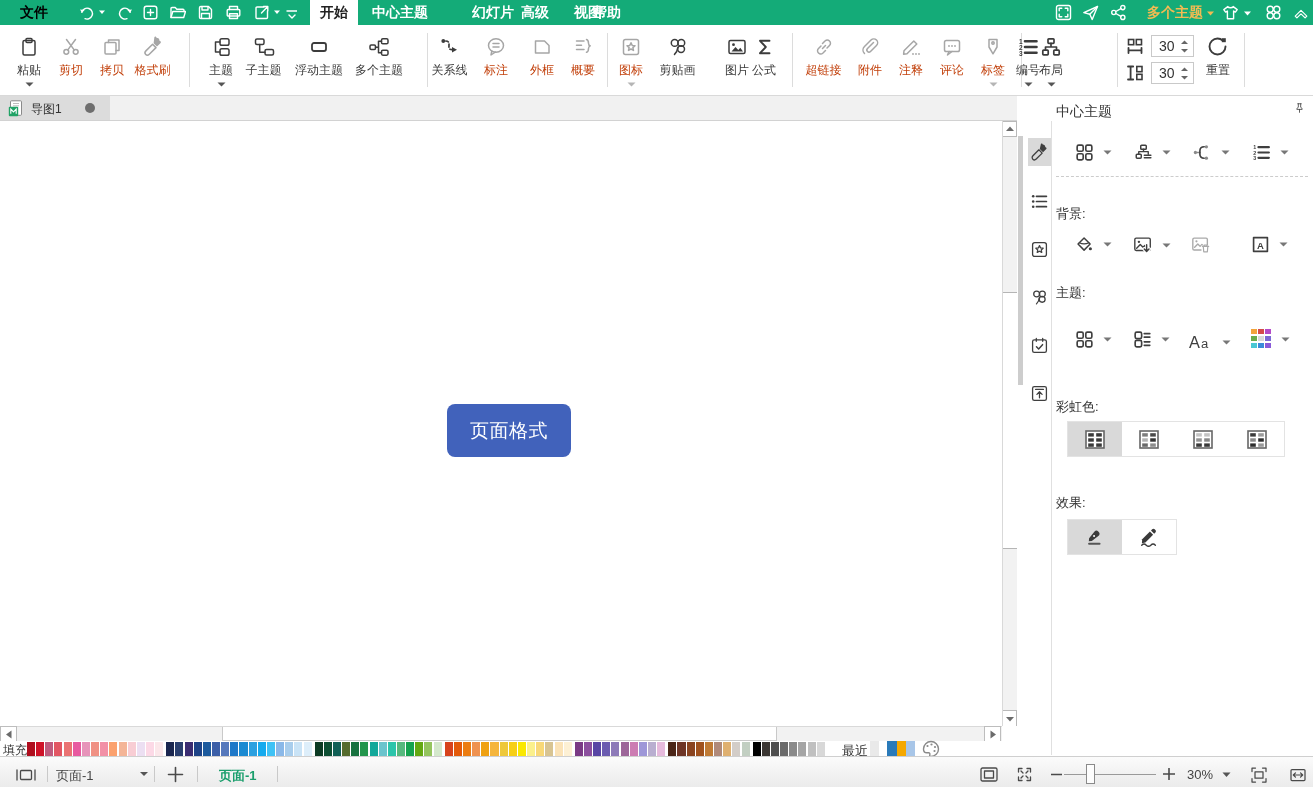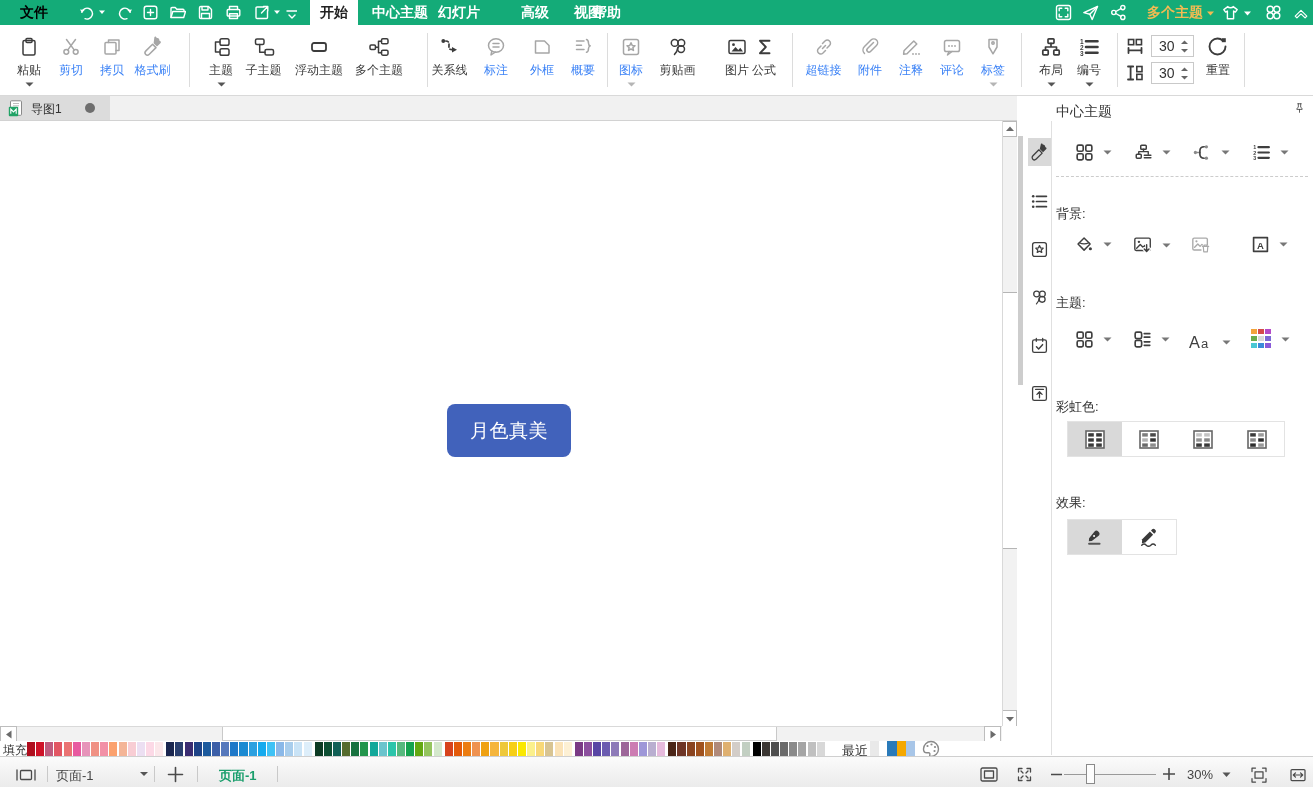--- a/index.html
+++ b/index.html
@@ -8,21 +8,21 @@
 #menubar{position:absolute;left:0;top:0;width:1313px;height:25px;background:#14ab78}
 #menubar .mtxt{position:absolute;top:0;height:25px;line-height:25px;color:#000000;font-size:14px;font-weight:bold}
 #menubar .tab{position:absolute;top:0;height:25px;line-height:25px;color:#fff;font-size:14px;font-weight:bold;text-align:center}
 #menubar .tab.active{background:#fff;color:#222}
 #menubar .micon{position:absolute;top:4px}
 
 #ribbon{position:absolute;left:0;top:25px;width:1313px;height:71px;background:#fff;border-bottom:1px solid #d9d9d9}
 .rbtn{position:absolute;top:10px;text-align:center}
 .rbtn .ric{display:flex;justify-content:center;height:24px;align-items:center}
 .rbtn .rlb{font-size:12px;margin-top:3px;white-space:nowrap;color:#3a3a3a}
-.rbtn.dis .rlb{color:#3b82f6}
+.rbtn.dis .rlb{color:#c2410c}
 .rbtn .dda{margin:3px auto 0}
 .rsep{position:absolute;top:8px;height:54px;width:1px;background:#dcdcdc}
 
 #tabbar{position:absolute;left:0;top:96px;width:1017px;height:25px;background:#f1f1f1;border-bottom:1px solid #d2d2d2}
 #doctab{position:absolute;left:0;top:0;width:110px;height:24px;background:#dcdcdc}
 
 #canvas{position:absolute;left:0;top:121px;width:1002px;height:605px;background:#fff}
 #topic{position:absolute;left:447px;top:283px;width:124px;height:53px;background:#4162bb;border-radius:8px;color:#fff;font-size:19px;text-align:center;line-height:53px;letter-spacing:0.5px}
 
 #vscroll{position:absolute;left:1002px;top:121px;width:15px;height:605px;background:#fff;border-left:1px solid #d9d9d9}
@@ -105,21 +105,21 @@
         <path d="M1 1.5 L4 5 L7 1.5" fill="#fff" stroke="none"></path>
       </svg>
     </div>
     <div class="micon" style="left:285px;top:6px">
       <svg width="12" height="13" viewBox="0 0 12 13" fill="none" stroke="#fff" stroke-width="1.4" stroke-linecap="round" stroke-linejoin="round">
         <path d="M2 5 H12 M4 9 L7 12 L10 9" fill="none"></path>
       </svg>
     </div>
     <div class="tab active" style="left:310px;width:48px">开始</div>
     <div class="tab" style="left:368px;width:64px">中心主题</div>
-    <div class="tab" style="left:434px;width:50px">幻灯片</div>
+    <div class="tab" style="left:468px;width:50px">幻灯片</div>
     <div class="tab" style="left:517px;width:36px">高级</div>
     <div class="tab" style="left:570px;width:36px">视图</div>
     <div class="tab" style="left:589px;width:36px">帮助</div>
     <div class="micon" style="left:1055px;top:4px">
       <svg width="17" height="17" viewBox="0 0 17 17" fill="none" stroke="#fff" stroke-width="1.4" stroke-linecap="round" stroke-linejoin="round">
         <rect x="1.5" y="1.5" width="14" height="14" rx="2"></rect>
         <path d="M4.2 6.8 V4.2 H6.8 M10.2 4.2 H12.8 V6.8 M12.8 10.2 V12.8 H10.2 M6.8 12.8 H4.2 V10.2"></path>
       </svg>
     </div>
     <div class="micon" style="left:1082px;top:4px">
@@ -390,21 +390,21 @@
           <rect x="2.8" y="14.2" width="5.4" height="4.6" rx="0.8" stroke-width="1.7"></rect>
           <rect x="13.8" y="14.2" width="5.4" height="4.6" rx="0.8" stroke-width="1.7"></rect>
           <path d="M11 7.4 V11 M5.5 14.2 V11 H16.5 V14.2" stroke-width="1.7"></path>
         </svg>
       </div>
       <div class="rlb">布局</div>
       <svg class="dda" width="9" height="5" viewBox="0 0 9 5">
         <path d="M0.5 0.5 L4.5 4.5 L8.5 0.5" fill="#555" stroke="none"></path>
       </svg>
     </div>
-    <div class="rbtn" style="left:1072px;width:34px">
+    <div class="rbtn" style="left:1011px;width:34px">
       <div class="ric">
         <svg width="22" height="22" viewBox="0 0 22 22" fill="none" stroke="#3c3c3c" stroke-width="1.5" stroke-linecap="round" stroke-linejoin="round">
           <text x="2" y="7.5" font-size="6.5" font-weight="bold" fill="#3c3c3c" stroke="none">1</text>
           <text x="2" y="13.5" font-size="6.5" font-weight="bold" fill="#3c3c3c" stroke="none">2</text>
           <text x="2" y="19.5" font-size="6.5" font-weight="bold" fill="#3c3c3c" stroke="none">3</text>
           <path d="M8 5.2 H19.5 M8 11 H19.5 M8 16.8 H19.5" stroke-width="2.6"></path>
         </svg>
       </div>
       <div class="rlb">编号</div>
       <svg class="dda" width="9" height="5" viewBox="0 0 9 5">
@@ -461,21 +461,21 @@
           <path d="M5 3.5 H11 M5 5.8 H11" stroke="#b5b5b5" stroke-width="0.9"></path>
           <rect x="0.8" y="6.8" width="9.4" height="9.4" rx="1" fill="#21a366"></rect>
           <path d="M2.8 13.8 V9.2 L5.5 12 L8.2 9.2 V13.8" stroke="#fff" stroke-width="1.1" fill="none"></path>
         </svg>
       </div>
       <div class="abs" style="left:31px;top:5px;font-size:12px;color:#333">导图1</div>
       <div class="abs" style="left:85px;top:7px;width:10px;height:10px;border-radius:50%;background:#6e6e6e"></div>
     </div>
   </div>
 <div id="canvas">
-    <div id="topic">月色真美</div>
+    <div id="topic">页面格式</div>
   </div>
 <div id="vscroll">
     <div class="abs" style="left:0px;top:16px;width:14px;height:573px;background:#f2f2f2"></div>
     <div class="abs" style="left:0px;top:0px;width:14px;height:16px;background:#fff;border:1px solid #b9b9b9;border-left:none">
       <svg width="12" height="14" viewBox="0 0 12 14" style="margin:0 auto">
         <path d="M2 9 L6 4.5 L10 9 Z" fill="#6b6b6b"></path>
       </svg>
     </div>
     <div class="abs" style="left:0px;top:171px;width:14px;height:257px;background:#fff;border-top:1px solid #b5b5b5;border-bottom:1px solid #b5b5b5"></div>
     <div class="abs" style="left:0px;top:589px;width:14px;height:16px;background:#fff;border:1px solid #b9b9b9;border-left:none;border-bottom:none">
@@ -615,21 +615,21 @@
     </div>
     <div class="pic" style="left:234px;top:139px">
       <svg width="19" height="19" viewBox="0 0 22 22" fill="none" stroke="#3f3f3f" stroke-width="1.5" stroke-linecap="round" stroke-linejoin="round">
         <rect x="3" y="3" width="16" height="16" stroke-width="1.9"></rect>
         <text x="7" y="15.8" font-size="11" font-weight="bold" fill="#3f3f3f" stroke="none">A</text>
       </svg>
       <svg class="dda" width="9" height="5" viewBox="0 0 9 5">
         <path d="M0.5 0.5 L4.5 4.5 L8.5 0.5" fill="#777" stroke="none"></path>
       </svg>
     </div>
-    <div class="plabel" style="top:198px">主题:</div>
+    <div class="plabel" style="top:188px">主题:</div>
     <div class="pic" style="left:58px;top:234px">
       <svg width="19" height="19" viewBox="0 0 22 22" fill="none" stroke="#3f3f3f" stroke-width="1.5" stroke-linecap="round" stroke-linejoin="round">
         <rect x="2.5" y="2.5" width="7" height="7" rx="1.8" stroke-width="1.9"></rect>
         <rect x="12.5" y="2.5" width="7" height="7" rx="1.8" stroke-width="1.9"></rect>
         <rect x="2.5" y="12.5" width="7" height="7" rx="1.8" stroke-width="1.9"></rect>
         <rect x="12.5" y="12.5" width="7" height="7" rx="1.8" stroke-width="1.9"></rect>
       </svg>
       <svg class="dda" width="9" height="5" viewBox="0 0 9 5">
         <path d="M0.5 0.5 L4.5 4.5 L8.5 0.5" fill="#777" stroke="none"></path>
       </svg>

